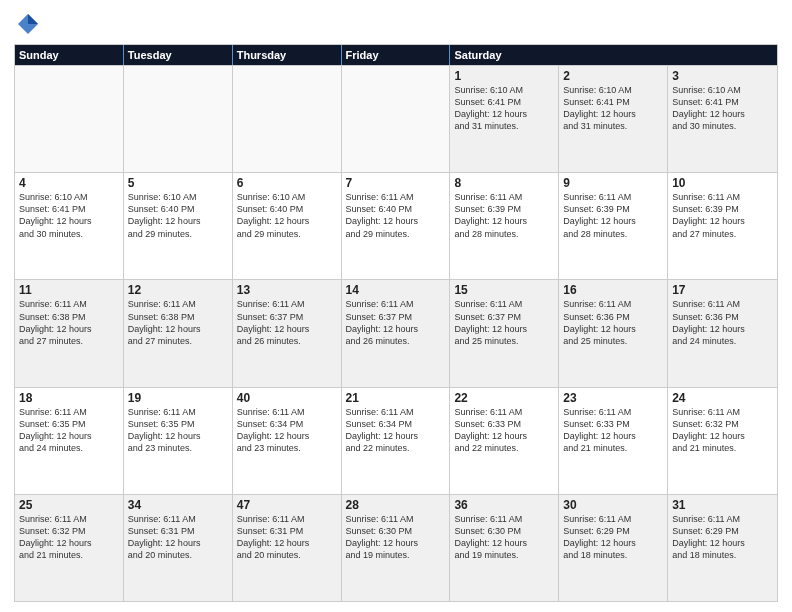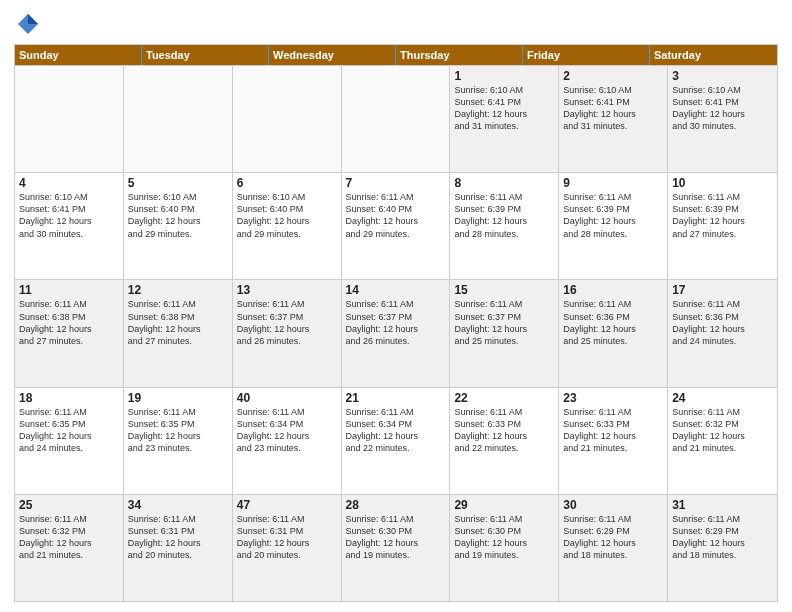--- a/index.html
+++ b/index.html
@@ -62,22 +62,22 @@
       margin-top: 2px;
     }
     .calendar {
       flex: 1;
       display: flex;
       flex-direction: column;
       border: 1px solid #ccc;
     }
     .cal-header-row {
       display: grid;
-      grid-template-columns: repeat(6, 1fr);
-      background: #a16207;
+      grid-template-columns: repeat(7, 1fr);
+      background: #0f172a;
     }
     .cal-header-cell {
       color: #fff;
       font-size: 11px;
       font-weight: bold;
       padding: 4px 4px;
       text-align: left;
       border-right: 1px solid #5590d0;
     }
     .cal-header-cell:last-child { border-right: none; }
@@ -134,21 +134,20 @@
     <div class="title-block">
       <div class="cal-title"></div>
       <div class="cal-subtitle"></div>
     </div>
   </div>
 
   <div class="calendar">
     <div class="cal-header-row">
     <div class="cal-header-cell">Sunday</div>
         <div class="cal-header-cell">Tuesday</div>
-        <div class="cal-header-cell">Wednesday</div>
         <div class="cal-header-cell">Thursday</div>
         <div class="cal-header-cell">Friday</div>
         <div class="cal-header-cell">Saturday</div>
       </div>
     <div class="cal-body">
     <div class="cal-week">
           <div class="cal-cell empty"></div>
           <div class="cal-cell empty"></div>
           <div class="cal-cell empty"></div>
           <div class="cal-cell empty"></div>
@@ -266,21 +265,21 @@
           </div>
           <div class="cal-cell shaded">
             <span class="day-num">47</span>
             <div class="day-info">Sunrise: 6:11 AM<br>Sunset: 6:31 PM<br>Daylight: 12 hours<br>and 20 minutes.</div>
           </div>
           <div class="cal-cell shaded">
             <span class="day-num">28</span>
             <div class="day-info">Sunrise: 6:11 AM<br>Sunset: 6:30 PM<br>Daylight: 12 hours<br>and 19 minutes.</div>
           </div>
           <div class="cal-cell shaded">
-            <span class="day-num">29</span>
+            <span class="day-num">36</span>
             <div class="day-info">Sunrise: 6:11 AM<br>Sunset: 6:30 PM<br>Daylight: 12 hours<br>and 19 minutes.</div>
           </div>
           <div class="cal-cell shaded">
             <span class="day-num">30</span>
             <div class="day-info">Sunrise: 6:11 AM<br>Sunset: 6:29 PM<br>Daylight: 12 hours<br>and 18 minutes.</div>
           </div>
           <div class="cal-cell shaded">
             <span class="day-num">31</span>
             <div class="day-info">Sunrise: 6:11 AM<br>Sunset: 6:29 PM<br>Daylight: 12 hours<br>and 18 minutes.</div>
           </div>

